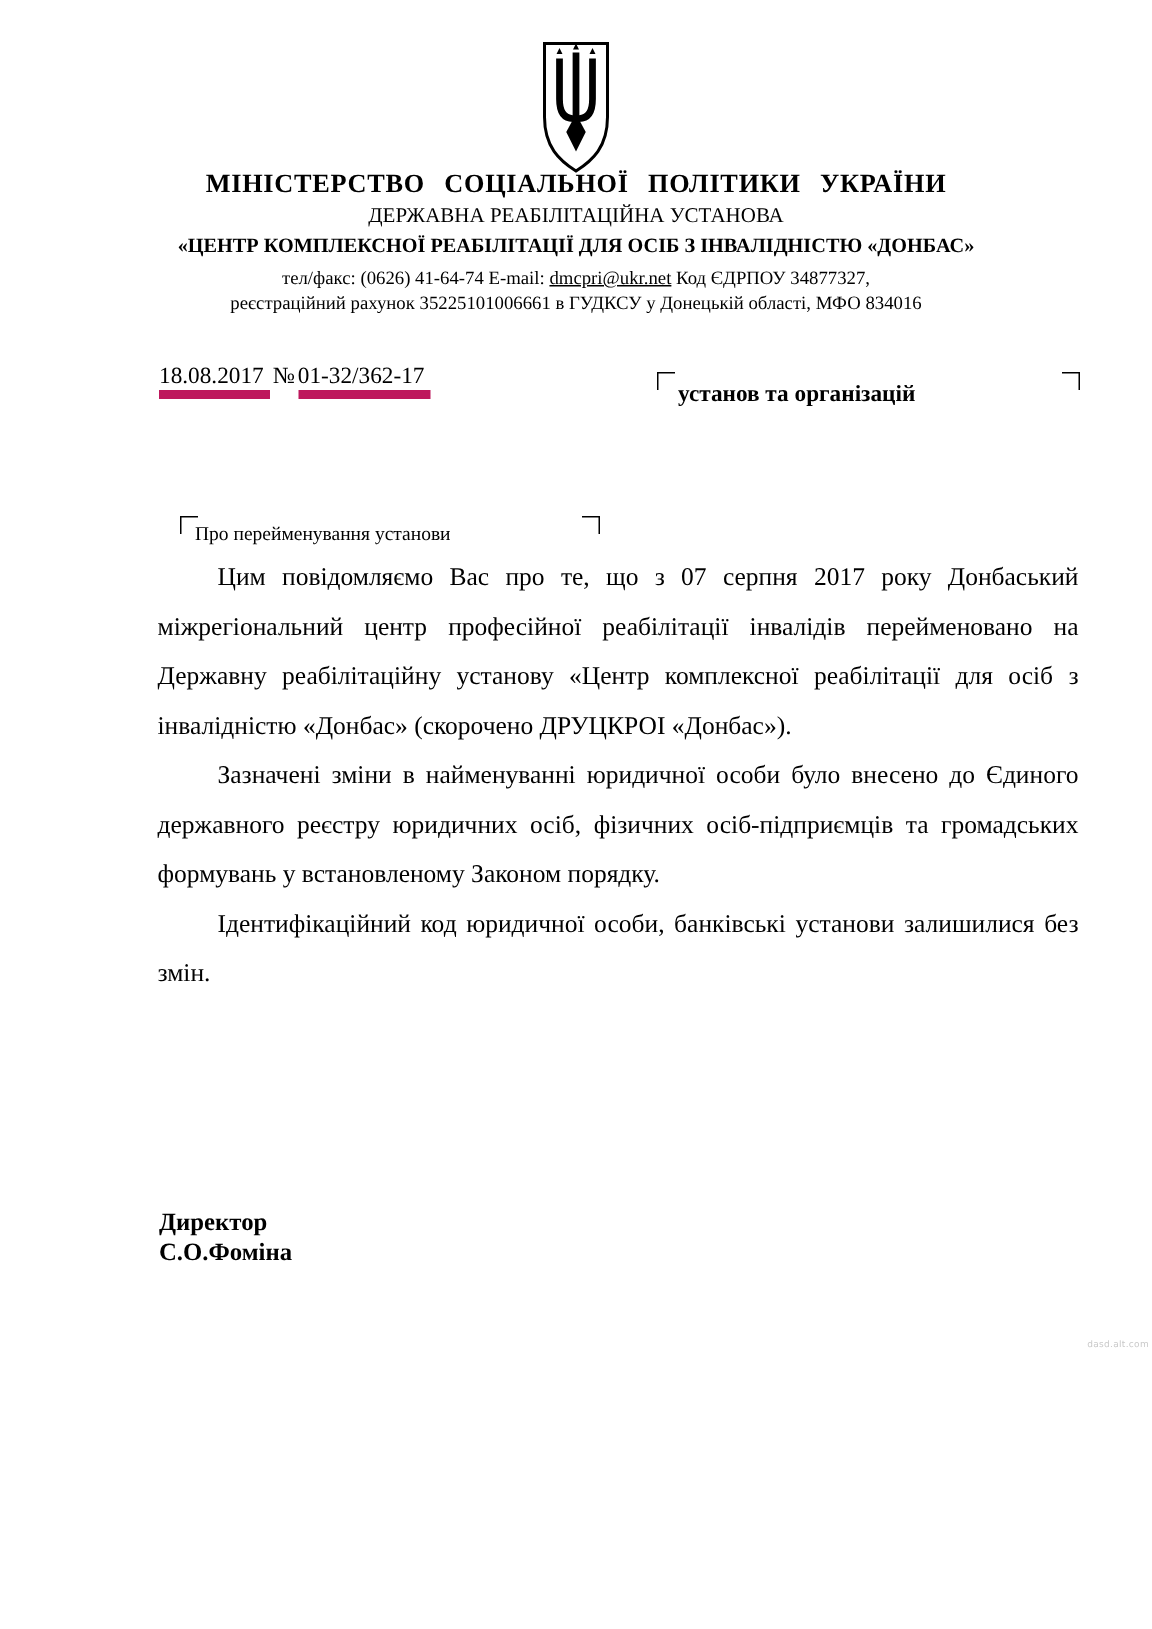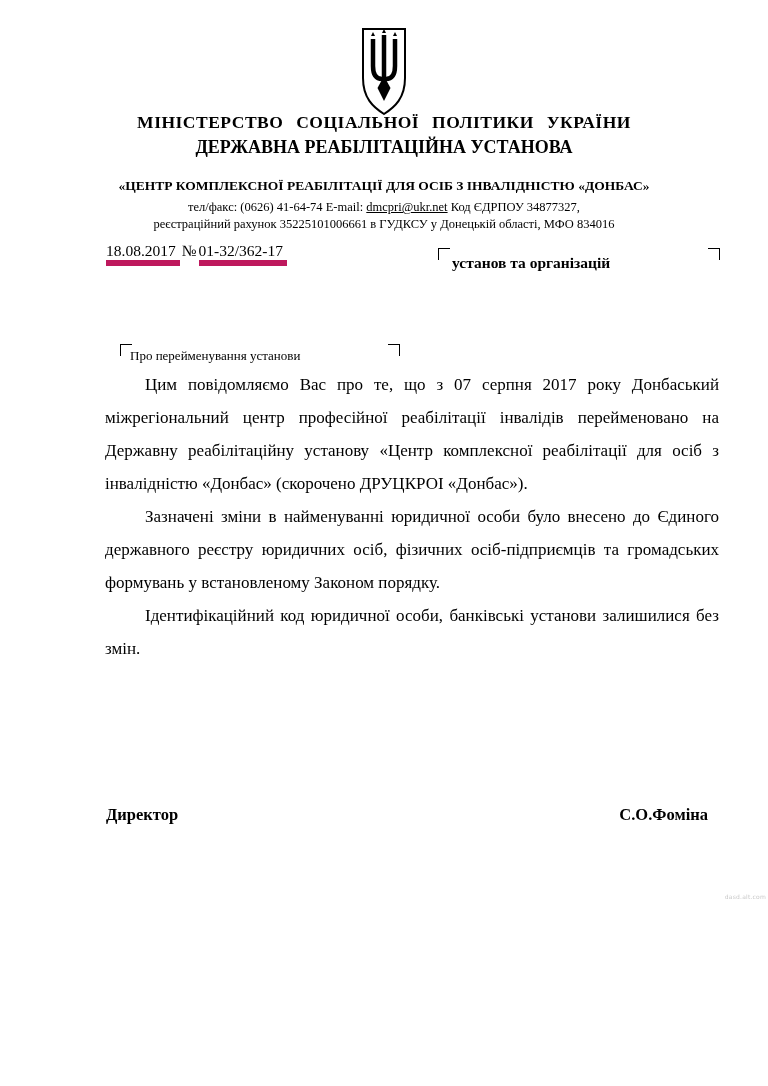--- a/index.html
+++ b/index.html
@@ -22,21 +22,21 @@
 
   
   .letterhead {
     position:absolute; top:112px; left:0; width:768px;
     text-align:center;
   }
   .lh-ministry {
     font-size:17.5px; font-weight:bold; letter-spacing:0.5px; word-spacing:8px;
     margin-bottom:4px;
   }
-  .lh-orgtype { font-size:18px; font-weight:bold; margin-bottom:20px; }
+  .lh-orgtype { font-size:14px; font-weight:normal; margin-bottom:3px; }
   .lh-orgname { font-size:13.5px; font-weight:bold; margin-bottom:5px; }
   .lh-addr { font-size:12.5px; line-height:17px; }
   .lh-email { text-decoration:underline;margin-top:43px; }
 
   
   .meta-line {
     position:absolute; left:106px; top:242px;
     font-size:15.5px;
   }
   .meta-line .u { border-bottom:6px solid #be185d; padding:0 4px 1px 0; }
@@ -65,21 +65,21 @@
   .body-text {
     position:absolute; left:105px; top:368px; width:614px;
     font-size:17px; line-height:33px; text-align:justify;
   }
   .body-text p { text-indent:40px; }
 
   
   .signature {
     position:absolute; left:106px; top:805px; width:602px;
     display:flex; justify-content:space-between;
-    font-size:16.5px; font-weight:bold;
+    font-size:16.5px; font-weight:bold;flex-direction:column;
   }
 
   
   .watermark {
     position:absolute; right:2px; top:893px;
     font-family:"DejaVu Sans", sans-serif;
     font-size:6px; color:#c9c9c9; letter-spacing:0.2px;
   }
 </style>
 </head>

